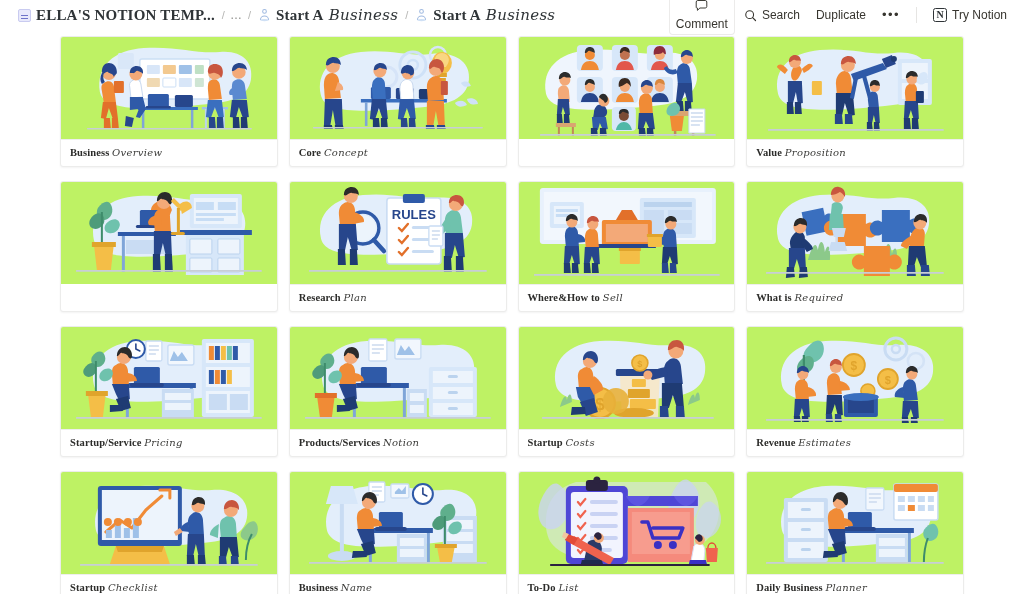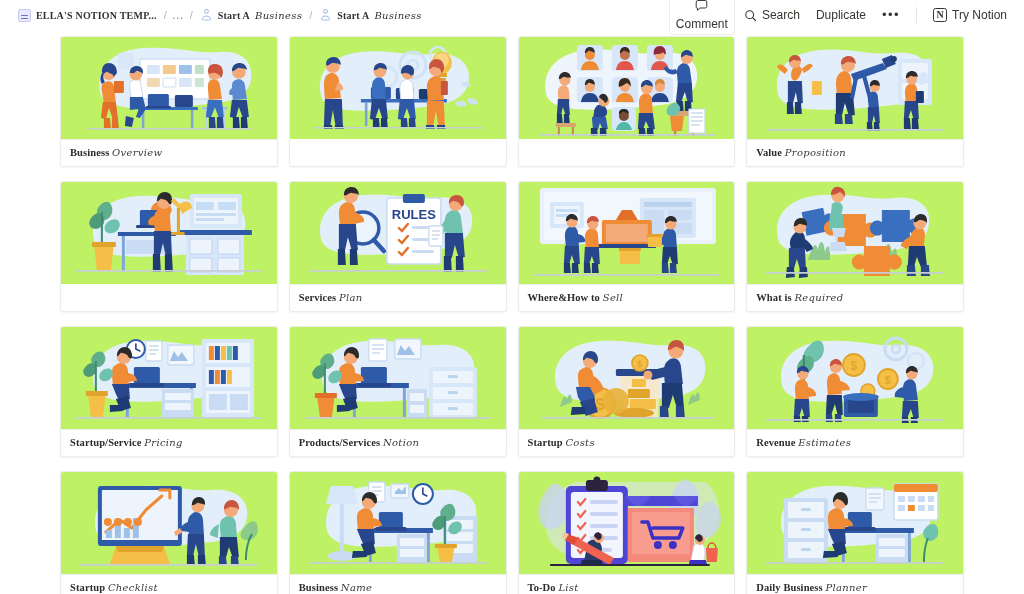--- a/index.html
+++ b/index.html
@@ -17,21 +17,21 @@
     display: flex;
     align-items: center;
     justify-content: space-between;
     padding: 0 10px 0 14px;
     background: #ffffff;
     position: relative;
   }
   .crumbs { display: flex; align-items: center; gap: 0; white-space: nowrap; }
   .crumb {
     display: inline-flex; align-items: center; gap: 5px;
-    font-size: 10px; color: #2f3437;
+    font-size: 15px; color: #2f3437;
     padding: 2px 4px; border-radius: 3px;
     font-family: "Liberation Serif", serif;
     font-weight: 700; letter-spacing: .2px;
   }
   .crumb-sep { color: #b6b6b4; font-size: 11px; padding: 0 3px; }
   .crumb-ellipsis { color: #8a8a87; font-size: 12px; padding: 0 2px; letter-spacing:1px;}
   .crumb .label-plain { font-family: "Liberation Serif", serif; font-weight: 700; }
   .crumb .label-it {
     font-family: "DejaVu Serif", serif;
     font-style: italic; font-weight: 400; letter-spacing: .3px;
@@ -287,20 +287,24 @@
         <path d="M110 36c0-6 4-8 7-8 4 0 7 3 6 8-1 3-2 1-3 3-1-3-3-2-5-3s-3 2-5 0z" fill="#27468C"></path>
         <path d="M140 41c4-4 11-2 12 5l1 17-16 1-1-13c0-5 1-8 4-10z" fill="#F08B36"></path>
         <path d="M136 64h17l1 26-6 1-3-17-3 17-6-1z" fill="#F08B36"></path>
         <path d="M135 88h8l1 4h-9z" fill="#27468C"></path>
           <path d="M146 88h8l1 4h-9z" fill="#27468C"></path>
         <circle cx="145" cy="32" r="7" fill="#F3A978"></circle>
         <path d="M138 31c0-6 4-9 8-9s8 4 7 10c-1 4-2 5-3 2-1-4-4-3-6-4-3-1-4 4-6 1z" fill="#C8563F"></path>
         <rect x="150" y="44" width="7" height="14" rx="1" fill="#C8563F"></rect>
         <rect x="22" y="90" width="170" height="1.6" rx=".8" fill="#C7CED6"></rect>
       </svg>
+    </div>
+    <div class="cardlabel">
+      <span class="w1">Core</span>
+      <span class="w2">Concept</span>
     </div>
   </div>
 
   <div class="card">
     <div class="thumb">
       <svg viewBox="0 0 214 102">
         <path d="M26 56c-4-24 12-40 42-43 32-3 50 6 74 3 23-3 38 9 35 27-3 18-22 24-44 26-31 3-58 5-78 3-19-2-27-7-29-16z" fill="#EFF5FD"></path>
         <g>
           <rect x="57" y="8" width="26" height="26" rx="4" fill="#D7E7F9"></rect>
           <circle cx="70" cy="18" r="5" fill="#F08B36"></circle>
@@ -507,21 +511,21 @@
           <path d="M165 74h7l1 16h-8z" fill="#1F3B73"></path>
         <circle cx="165" cy="22" r="7" fill="#F3A978"></circle>
         <path d="M158 21c0-6 4-8 8-8s8 3 7 9c-1 4-3 2-4 0-2-3-4-2-6-3s-3 3-5 2z" fill="#C8563F"></path>
         <path d="M154 38l-9 14 4 3 11-11z" fill="#6FC2AD"></path>
         <rect x="138" y="44" width="14" height="20" rx="1.5" fill="#fff" stroke="#C9DCF3" stroke-width="1.3"></rect>
         <path d="M141 49h8M141 53h8M141 57h6" stroke="#CBDAEE" stroke-width="1.3"></path>
         <rect x="18" y="88" width="178" height="1.8" rx=".9" fill="#C7CED6"></rect>
       </svg>
     </div>
     <div class="cardlabel">
-      <span class="w1">Services</span>
+      <span class="w1">Research</span>
       <span class="w2">Plan</span>
     </div>
   </div>
 
   <div class="card">
     <div class="thumb">
       <svg viewBox="0 0 214 102">
         <rect x="20" y="6" width="176" height="56" rx="3" fill="#E8F1FC"></rect>
         <rect x="24" y="10" width="168" height="48" fill="#F2F7FD"></rect>
         <rect x="120" y="16" width="56" height="40" rx="2" fill="#D7E7F9"></rect>

